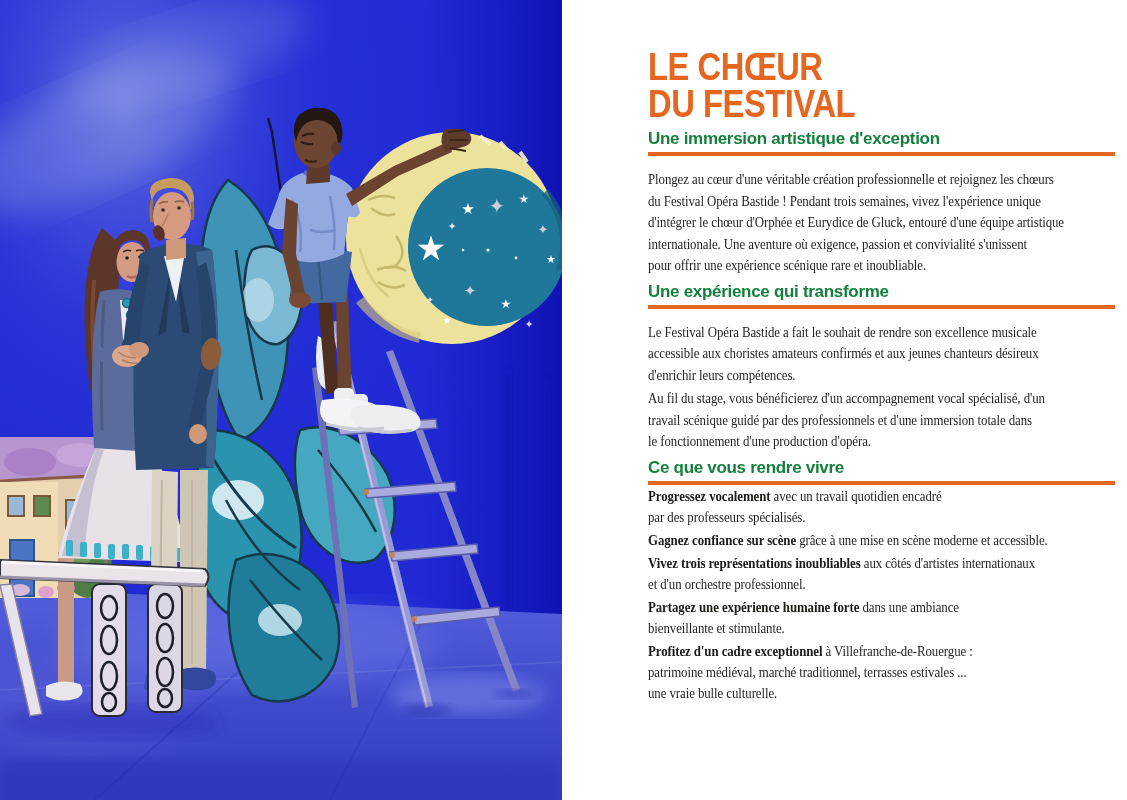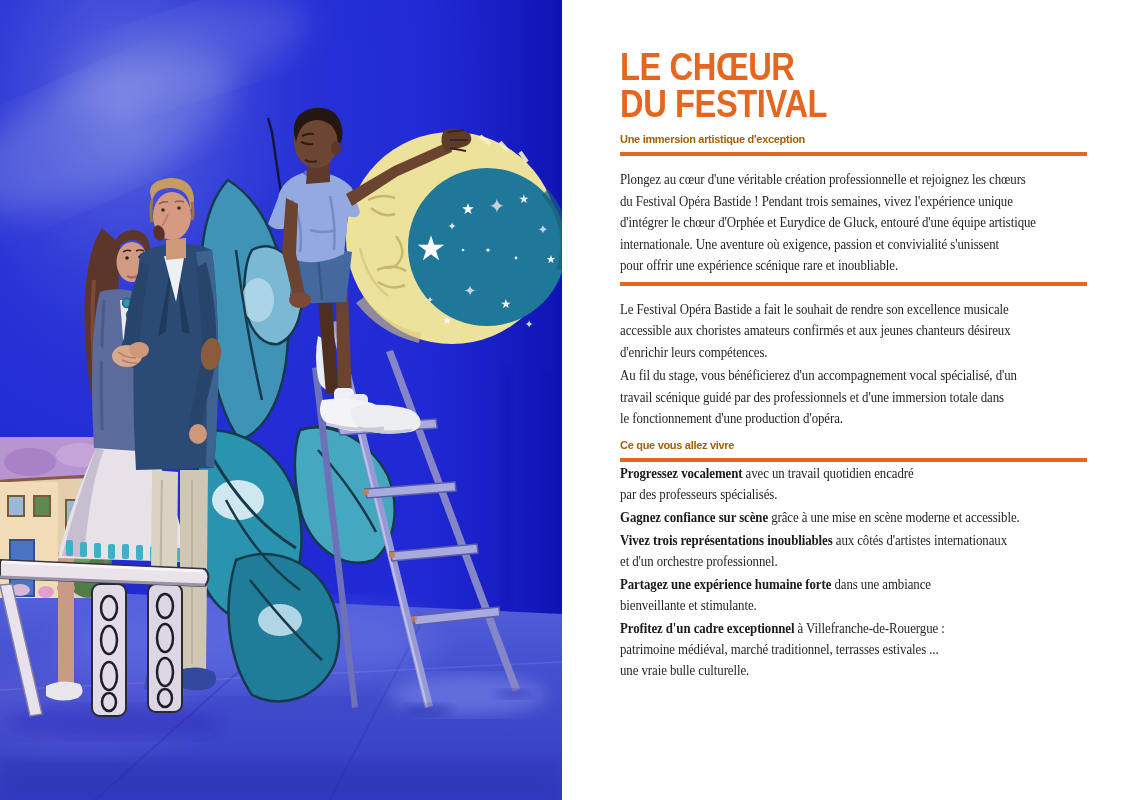--- a/index.html
+++ b/index.html
@@ -4,32 +4,32 @@
 <style>
   :root { --accent:#e5661f; }
   html,body { margin:0; padding:0; }
   body {
     width:1127px; height:800px; position:relative; overflow:hidden;
     background:#ffffff; font-family:"Liberation Sans", sans-serif;
   }
   .photo-pane { position:absolute; left:0; top:0; width:562px; height:800px; }
   .photo-pane svg { display:block; width:562px; height:800px; }
 
-  .text-col { position:absolute; left:620px; top:0; width:467px; }
+  .text-col { position:absolute; left:648px; top:0; width:467px; }
 
   .page-title {
     margin-top:49px; color:var(--accent);
     font-weight:700; font-size:38px; line-height:37px; letter-spacing:-.5px;
     transform:scaleX(.86); transform-origin:0 0; width:520px;
   }
   .section--first { margin-top:50px; }
   .section { margin-top:6px; }
   .sec-heading {
     font-family:"Liberation Sans", sans-serif; font-weight:700;
-    font-size:11px; line-height:20px; letter-spacing:-.3px; color:#a16207;
+    font-size:17px; line-height:20px; letter-spacing:-.3px; color:#15803d;
     margin:4px 0 0 0;
   }
   .sec-rule { height:4px; background:var(--accent); margin-top:3px; width:467px; }
   .copy {
     font-family:"Liberation Serif", serif; font-size:15.5px; line-height:21.5px;
     color:#262420; letter-spacing:-.1px;
     transform:scaleX(.83); transform-origin:0 0; width:565px;
     white-space:pre-line; margin:12px 0 0 0;
   }
   .copy + .copy { margin-top:2px; }
@@ -317,31 +317,32 @@
     <h2 class="sec-heading">Une immersion artistique d'exception</h2>
     <div class="sec-rule"></div>
     <p class="copy">Plongez au cœur d'une véritable création professionnelle et rejoignez les chœurs
 du Festival Opéra Bastide ! Pendant trois semaines, vivez l'expérience unique
 d'intégrer le chœur d'Orphée et Eurydice de Gluck, entouré d'une équipe artistique
 internationale. Une aventure où exigence, passion et convivialité s'unissent
 pour offrir une expérience scénique rare et inoubliable.</p>
   </div>
 
   <div class="section">
+    <h2 class="sec-heading">Une expérience qui transforme</h2>
     <div class="sec-rule"></div>
     <p class="copy">Le Festival Opéra Bastide a fait le souhait de rendre son excellence musicale
 accessible aux choristes amateurs confirmés et aux jeunes chanteurs désireux
 d'enrichir leurs compétences.</p>
     <p class="copy">Au fil du stage, vous bénéficierez d'un accompagnement vocal spécialisé, d'un
 travail scénique guidé par des professionnels et d'une immersion totale dans
 le fonctionnement d'une production d'opéra.</p>
   </div>
 
   <div class="section">
-    <h2 class="sec-heading">Ce que vous allez vivre</h2>
+    <h2 class="sec-heading">Ce que vous rendre vivre</h2>
     <div class="sec-rule"></div>
     <div class="items-wrap">
       <p class="item"><strong>Progressez vocalement</strong><span> avec un travail quotidien encadré
 par des professeurs spécialisés.</span></p>
       <p class="item"><strong>Gagnez confiance sur scène</strong><span> grâce à une mise en scène moderne et accessible.</span></p>
       <p class="item"><strong>Vivez trois représentations inoubliables</strong><span> aux côtés d'artistes internationaux
 et d'un orchestre professionnel.</span></p>
       <p class="item"><strong>Partagez une expérience humaine forte</strong><span> dans une ambiance
 bienveillante et stimulante.</span></p>
       <p class="item"><strong>Profitez d'un cadre exceptionnel</strong><span> à Villefranche-de-Rouergue :

